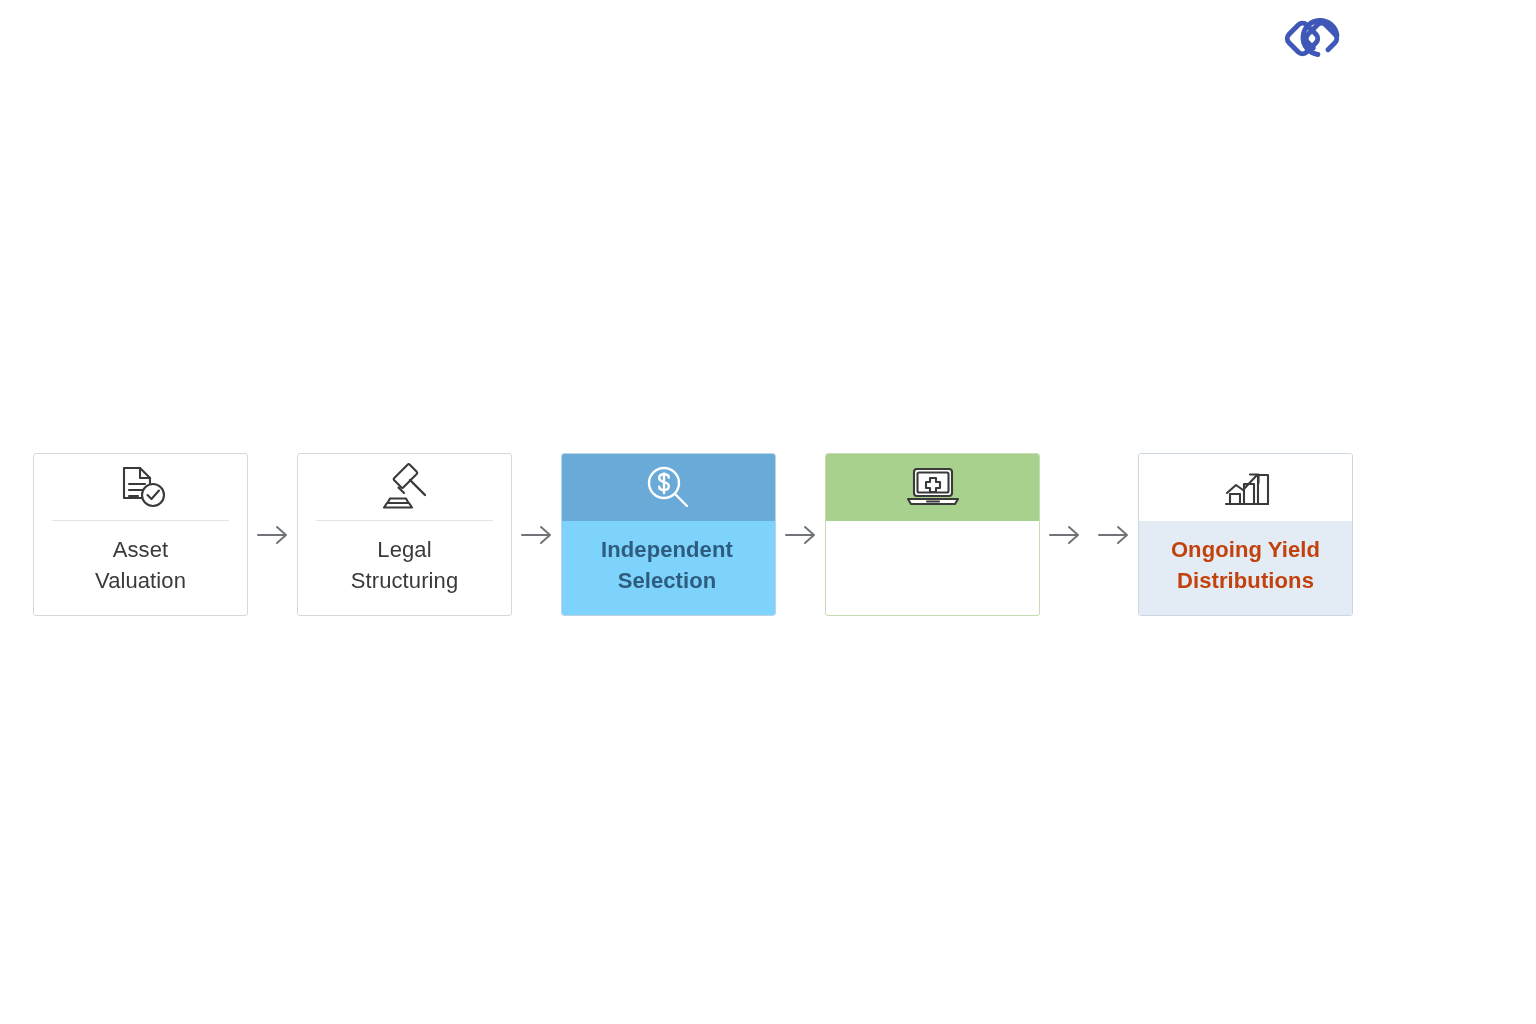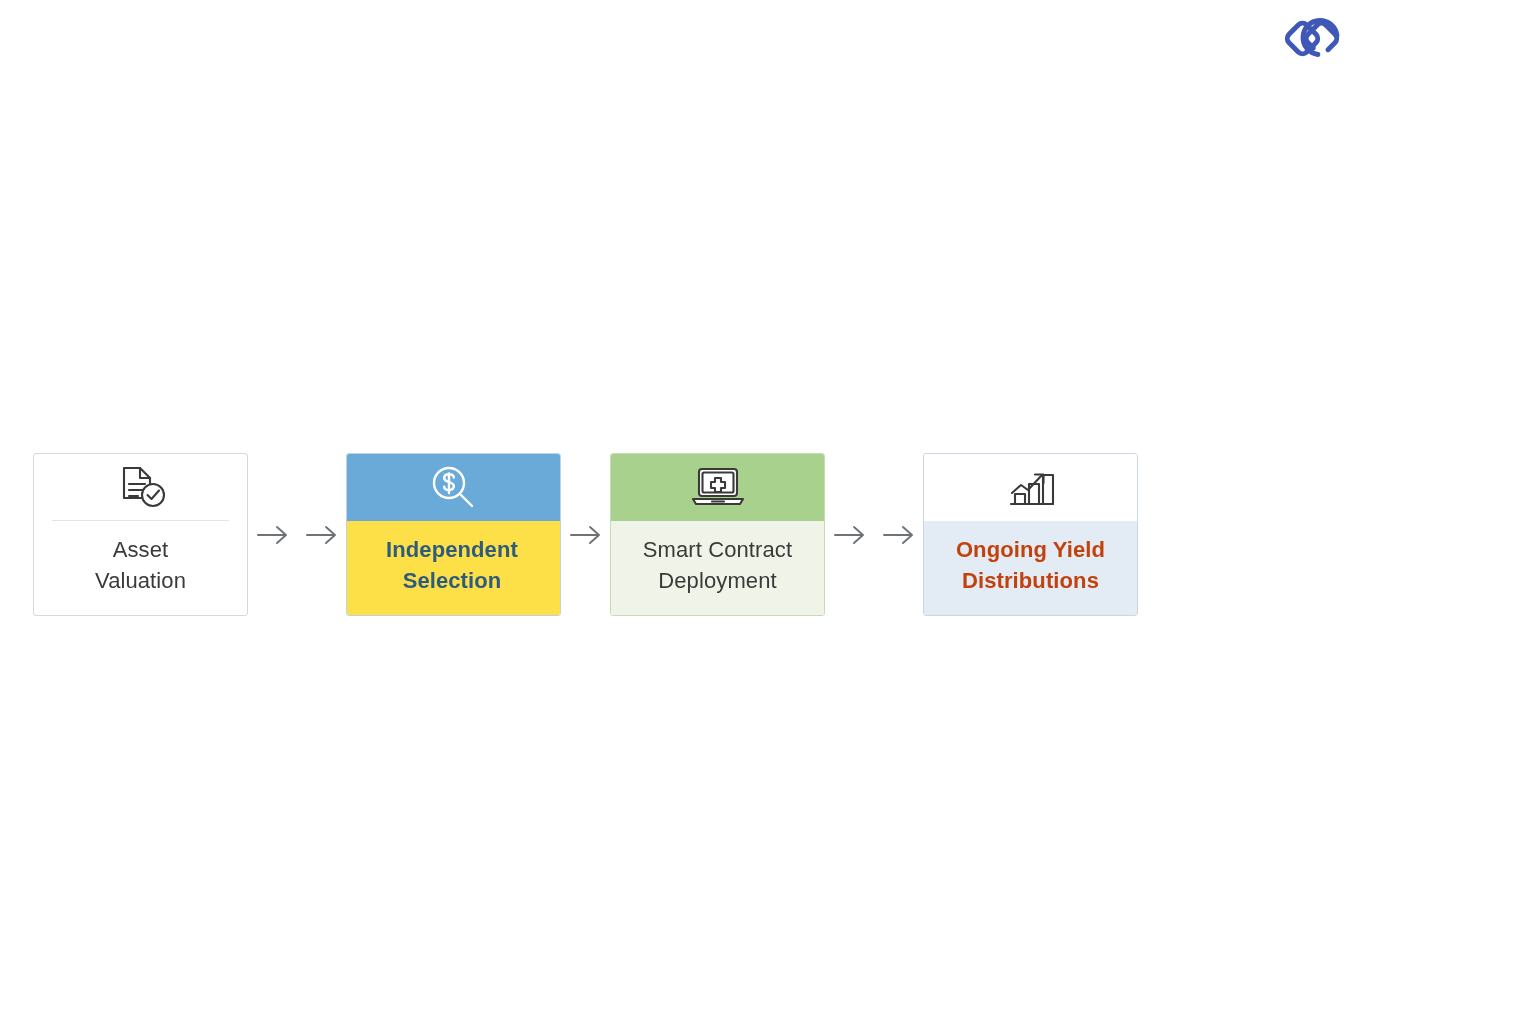--- a/index.html
+++ b/index.html
@@ -82,21 +82,21 @@
 
   .card-label {
     font-size: 22px;
     line-height: 1.42;
     color: #3a3a3a;
     font-weight: 400;
     letter-spacing: .1px;
   }
 
   .step-card.accent-blue .card-head { background: #6aaad8; }
-  .step-card.accent-blue .card-body { background: #fde047; padding-left: 7px; }
+  .step-card.accent-blue .card-body { background: #7dd3fc; padding-left: 7px; }
   .step-card.accent-blue { border-color: #bcd4e6; }
   .step-card.accent-blue .card-label { color: #2e5c7e; font-weight: 700; }
 
   .step-card.accent-green .card-head { background: #a9d18e; }
   .step-card.accent-green .card-body { background: #f0f4e8; }
   .step-card.accent-green { border-color: #c6ddb4; }
   .step-card.accent-green .card-label { color: #3a3a3a; font-weight: 400; }
 
   .step-card.accent-tint .card-head { background: #ffffff; }
   .step-card.accent-tint .card-body { background: #e3ecf4; }
@@ -153,20 +153,41 @@
 
   <div class="flow-arrow">
     <svg class="icon-svg" width="34" height="22" viewBox="0 0 34 22" aria-hidden="true">
       <g fill="none" stroke="#6f7276" stroke-width="1.9" stroke-linecap="round" stroke-linejoin="round">
         <path d="M2 11 h27"></path>
           <path d="M21 3 l9 8 l-9 8"></path>
       </g>
     </svg>
   </div>
 
+  <div class="step-card plain">
+    <div class="card-head">
+      <span>
+        <svg class="icon-svg" width="62" height="52" viewBox="0 0 62 52" aria-hidden="true">
+          <g fill="none" stroke="#3a3a3a" stroke-width="2.1" stroke-linejoin="round" stroke-linecap="round">
+            <rect x="20.5" y="7.5" width="22" height="13" rx="1.6" transform="rotate(-45 31.5 14)"></rect>
+            <path d="M36 18 l15 15" stroke-width="2.4"></path>
+            <path d="M24.5 25.5 l5.5 5.5"></path>
+            <path d="M13 41 h22 l3 4.5 h-28 z"></path>
+            <path d="M16 36.5 h16 l2.5 4.5 h-21 z"></path>
+          </g>
+        </svg>
+      </span>
+    </div>
+    <div class="card-body">
+      <div class="card-label">
+        <span>Legal</span><br>
+        <span>Structuring</span>
+      </div>
+    </div>
+  </div>
 
   <div class="flow-arrow">
     <svg class="icon-svg" width="34" height="22" viewBox="0 0 34 22" aria-hidden="true">
       <g fill="none" stroke="#6f7276" stroke-width="1.9" stroke-linecap="round" stroke-linejoin="round">
         <path d="M2 11 h27"></path>
           <path d="M21 3 l9 8 l-9 8"></path>
       </g>
     </svg>
   </div>
 
@@ -207,26 +228,20 @@
           <g fill="none" stroke="#3a3a3a" stroke-width="2.1" stroke-linejoin="round" stroke-linecap="round">
             <rect x="12" y="6" width="38" height="27" rx="3" fill="#ffffff"></rect>
             <rect x="15.5" y="9.5" width="31" height="20" rx="1.5" fill="#ffffff"></rect>
             <path d="M28 15 h6 v4 h4 v6 h-4 v4 h-6 v-4 h-4 v-6 h4 z" fill="#ffffff"></path>
             <path d="M6 36 h50 l-3 5 h-44 z" fill="#ffffff"></path>
             <path d="M25 38.5 h12"></path>
           </g>
         </svg>
       </span>
     </div>
-    <div class="card-body">
-      <div class="card-label">
-        <span>Smart Contract</span><br>
-        <span>Deployment</span>
-      </div>
-    </div>
   </div>
 
   <div class="flow-arrow">
     <svg class="icon-svg" width="34" height="22" viewBox="0 0 34 22" aria-hidden="true">
       <g fill="none" stroke="#6f7276" stroke-width="1.9" stroke-linecap="round" stroke-linejoin="round">
         <path d="M2 11 h27"></path>
           <path d="M21 3 l9 8 l-9 8"></path>
       </g>
     </svg>
   </div>

